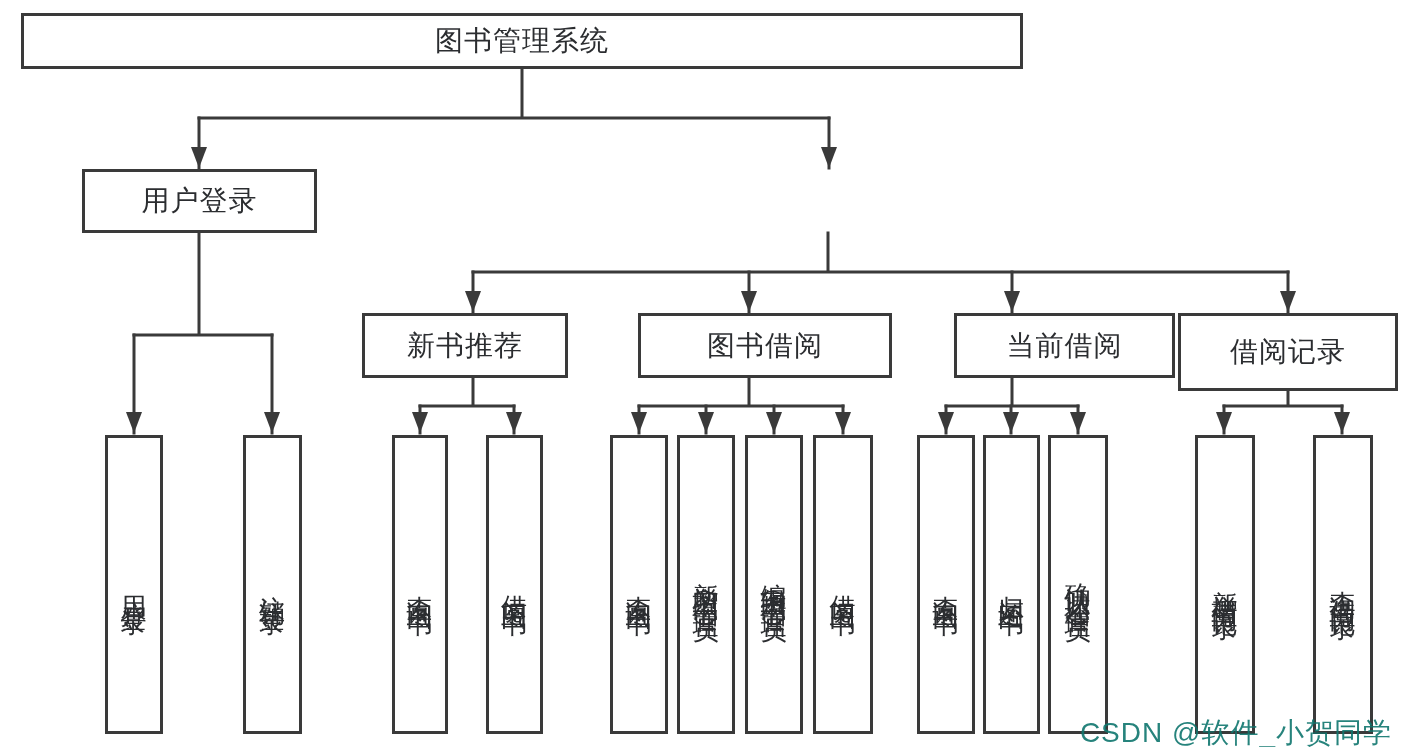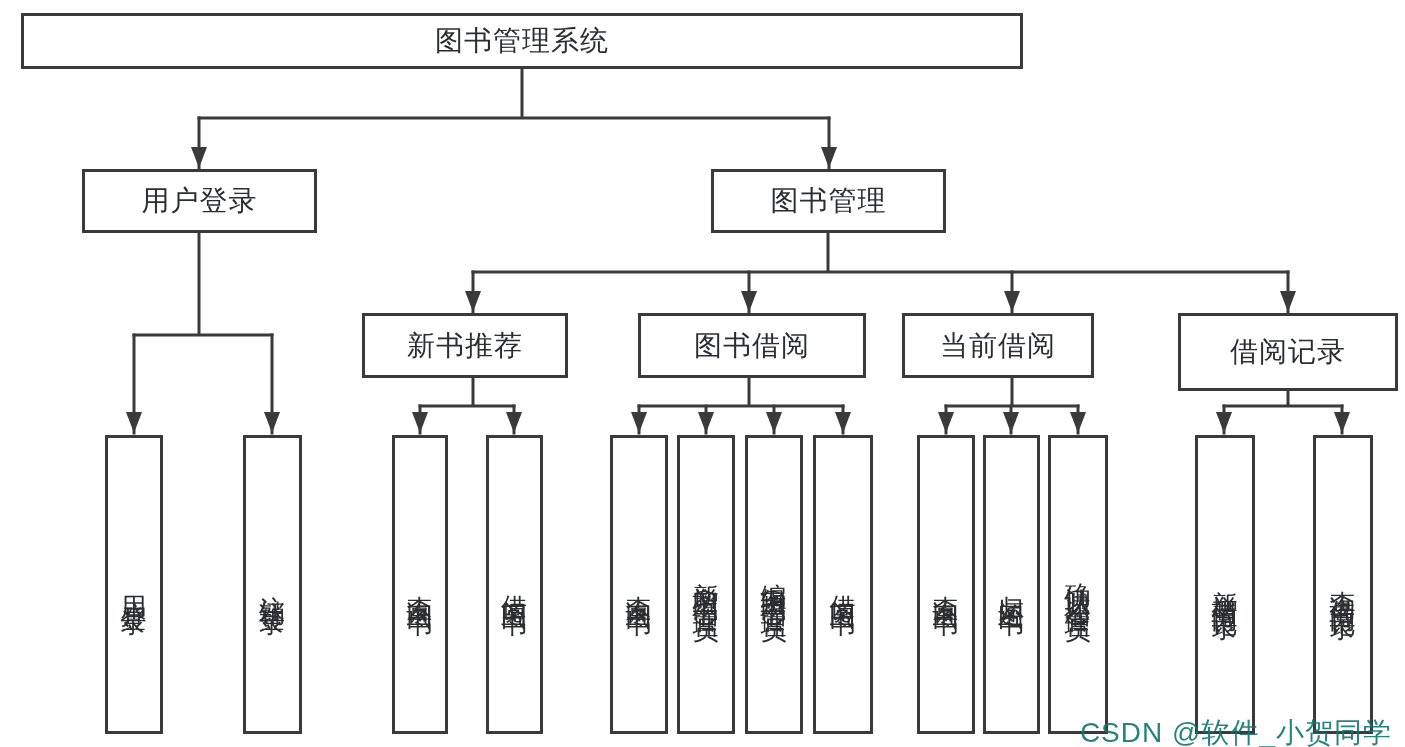--- a/index.html
+++ b/index.html
@@ -117,25 +117,24 @@
     <g stroke="#3a3a3a" stroke-width="3" stroke-linecap="square" fill="none">
       <path d="M1288,378 L1288,406 M1224,406 L1342,406"></path>
       <line x1="1224" y1="406" x2="1224" y2="433" marker-end="url(#arrowhead)"></line>
       <line x1="1342" y1="406" x2="1342" y2="433" marker-end="url(#arrowhead)"></line>
     </g>
   </svg>
 
   <div class="node hnode" style="left:21px; top:13px; width:1002px; height:56px;">图书管理系统</div>
 
   <div class="node hnode" style="left:82px; top:169px; width:235px; height:64px;">用户登录</div>
-  <div class="node hnode" style="left:711px; top:169px; width:235px; height:64px;">图书管理</div>
 
   <div class="node hnode" style="left:362px; top:313px; width:206px; height:65px;">新书推荐</div>
-  <div class="node hnode" style="left:638px; top:313px; width:228px; height:65px;">图书借阅</div>
-  <div class="node hnode" style="left:902px; top:313px; width:192px; height:65px;">当前借阅</div>
+  <div class="node hnode" style="left:638px; top:313px; width:254px; height:65px;">图书借阅</div>
+  <div class="node hnode" style="left:954px; top:313px; width:221px; height:65px;">当前借阅</div>
   <div class="node hnode" style="left:1178px; top:313px; width:220px; height:78px;">借阅记录</div>
 
   <div class="node vnode" style="left:105px; top:435px; width:58px; height:299px;">
     <span class="vtext">用户登录</span>
   </div>
   <div class="node vnode" style="left:243px; top:435px; width:59px; height:299px;">
     <span class="vtext">注销登录</span>
   </div>
 
   <div class="node vnode" style="left:392px; top:435px; width:56px; height:299px;">

